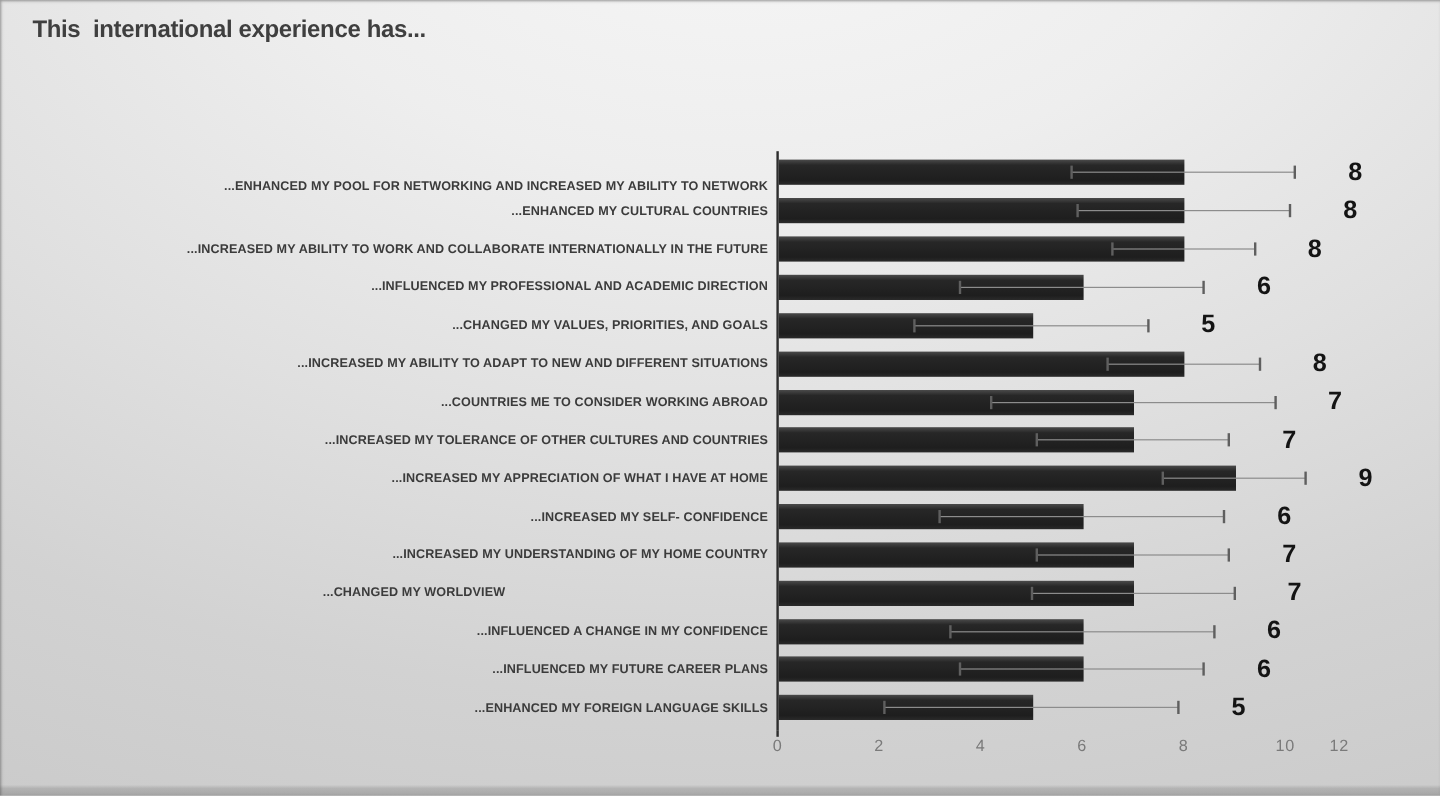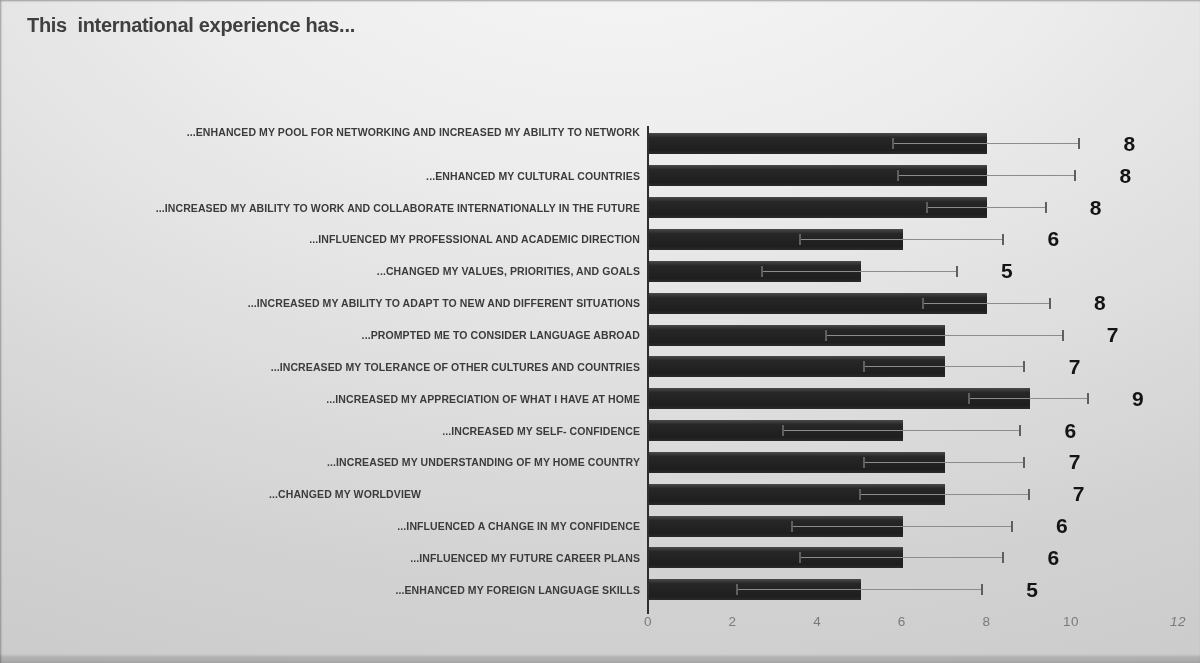--- a/index.html
+++ b/index.html
@@ -40,21 +40,21 @@
     position:absolute;width:40px;height:16px;line-height:16px;
     text-align:center;font-size:13.5px;font-weight:400;letter-spacing:.5px;
   }
 </style>
 </head>
 <body>
 
 <div class="slide">
   <div class="chart-title" style="color: rgb(63, 63, 63);">This  international experience has...</div>
   <div id="chart">
-      <div class="cat-label" style="top: 124px; color: rgb(59, 59, 59);">...ENHANCED MY POOL FOR NETWORKING AND INCREASED MY ABILITY TO NETWORK</div>
+      <div class="cat-label" style="top: 147px; color: rgb(59, 59, 59);">...ENHANCED MY POOL FOR NETWORKING AND INCREASED MY ABILITY TO NETWORK</div>
       <div class="bar" style="left: 649px; top: 133.425px; width: 338.4px;"></div>
       <div class="whisker" style="left: 893.34px; width: 186.12px; top: 143.425px; background: rgb(140, 140, 140);"></div>
       <div class="cap" style="left: 892.34px; top: 138.425px; background: rgb(95, 95, 95);"></div>
       <div class="cap" style="left: 1078.46px; top: 138.425px; background: rgb(95, 95, 95);"></div>
       <div class="data-label" style="left: 1107.46px; top: 131.925px; color: rgb(20, 20, 20);">8</div>
       <div class="cat-label" style="top: 167.775px; color: rgb(59, 59, 59);">...ENHANCED MY CULTURAL COUNTRIES</div>
       <div class="bar" style="left: 649px; top: 165.275px; width: 338.4px;"></div>
       <div class="whisker" style="left: 897.57px; width: 177.66px; top: 175.275px; background: rgb(140, 140, 140);"></div>
       <div class="cap" style="left: 896.57px; top: 170.275px; background: rgb(95, 95, 95);"></div>
       <div class="cap" style="left: 1074.23px; top: 170.275px; background: rgb(95, 95, 95);"></div>
@@ -76,21 +76,21 @@
       <div class="whisker" style="left: 762.21px; width: 194.58px; top: 270.825px; background: rgb(140, 140, 140);"></div>
       <div class="cap" style="left: 761.21px; top: 265.825px; background: rgb(95, 95, 95);"></div>
       <div class="cap" style="left: 955.79px; top: 265.825px; background: rgb(95, 95, 95);"></div>
       <div class="data-label" style="left: 984.79px; top: 259.325px; color: rgb(20, 20, 20);">5</div>
       <div class="cat-label" style="top: 295.175px; color: rgb(59, 59, 59);">...INCREASED MY ABILITY TO ADAPT TO NEW AND DIFFERENT SITUATIONS</div>
       <div class="bar" style="left: 649px; top: 292.675px; width: 338.4px;"></div>
       <div class="whisker" style="left: 922.95px; width: 126.9px; top: 302.675px; background: rgb(140, 140, 140);"></div>
       <div class="cap" style="left: 921.95px; top: 297.675px; background: rgb(95, 95, 95);"></div>
       <div class="cap" style="left: 1048.85px; top: 297.675px; background: rgb(95, 95, 95);"></div>
       <div class="data-label" style="left: 1077.85px; top: 291.175px; color: rgb(20, 20, 20);">8</div>
-      <div class="cat-label" style="top: 327.025px; color: rgb(59, 59, 59);">...PROMPTED ME TO CONSIDER LANGUAGE ABROAD</div>
+      <div class="cat-label" style="top: 327.025px; color: rgb(59, 59, 59);">...COUNTRIES ME TO CONSIDER WORKING ABROAD</div>
       <div class="bar" style="left: 649px; top: 324.525px; width: 296.1px;"></div>
       <div class="whisker" style="left: 825.66px; width: 236.88px; top: 334.525px; background: rgb(140, 140, 140);"></div>
       <div class="cap" style="left: 824.66px; top: 329.525px; background: rgb(95, 95, 95);"></div>
       <div class="cap" style="left: 1061.54px; top: 329.525px; background: rgb(95, 95, 95);"></div>
       <div class="data-label" style="left: 1090.54px; top: 323.025px; color: rgb(20, 20, 20);">7</div>
       <div class="cat-label" style="top: 358.875px; color: rgb(59, 59, 59);">...INCREASED MY TOLERANCE OF OTHER CULTURES AND COUNTRIES</div>
       <div class="bar" style="left: 649px; top: 356.375px; width: 296.1px;"></div>
       <div class="whisker" style="left: 863.73px; width: 160.74px; top: 366.375px; background: rgb(140, 140, 140);"></div>
       <div class="cap" style="left: 862.73px; top: 361.375px; background: rgb(95, 95, 95);"></div>
       <div class="cap" style="left: 1023.47px; top: 361.375px; background: rgb(95, 95, 95);"></div>
@@ -138,15 +138,15 @@
       <div class="cap" style="left: 981.17px; top: 584.325px; background: rgb(95, 95, 95);"></div>
       <div class="data-label" style="left: 1010.17px; top: 577.825px; color: rgb(20, 20, 20);">5</div>
       <div class="axis-line" style="left: 647px; top: 126px; height: 482.75px; background: rgb(46, 46, 46);"></div>
       <div class="axis-tick" style="left: 647px; top: 608.75px; background: rgb(46, 46, 46);"></div>
       <div class="x-tick-label" style="left: 628px; top: 614px; color: rgb(122, 122, 122);">0</div>
       <div class="x-tick-label" style="left: 712.6px; top: 614px; color: rgb(122, 122, 122);">2</div>
       <div class="x-tick-label" style="left: 797.2px; top: 614px; color: rgb(122, 122, 122);">4</div>
       <div class="x-tick-label" style="left: 881.8px; top: 614px; color: rgb(122, 122, 122);">6</div>
       <div class="x-tick-label" style="left: 966.4px; top: 614px; color: rgb(122, 122, 122);">8</div>
       <div class="x-tick-label" style="left: 1051px; top: 614px; color: rgb(122, 122, 122);">10</div>
-      <div class="x-tick-label" style="left: 1158px; top: 614px; color: rgb(122, 122, 122); font-style: italic;">12</div>
+      <div class="x-tick-label" style="left: 1096px; top: 614px; color: rgb(122, 122, 122);">12</div>
     </div>
 </div>
 
 </body></html>

